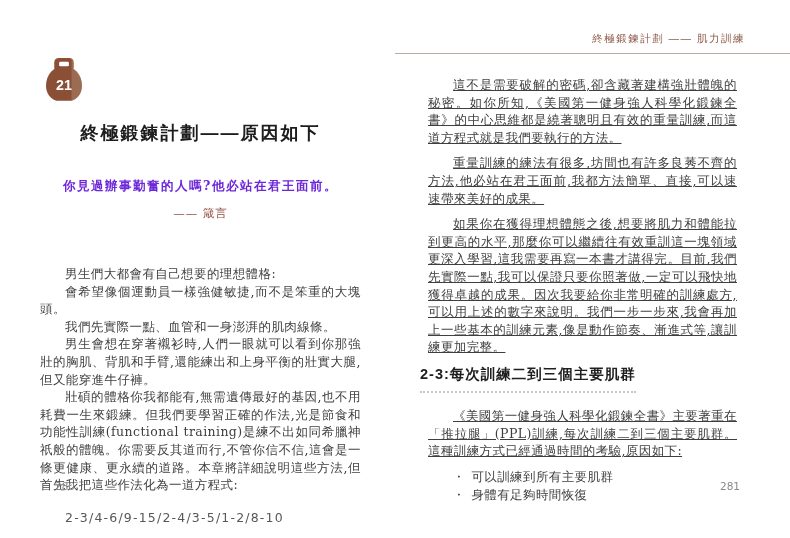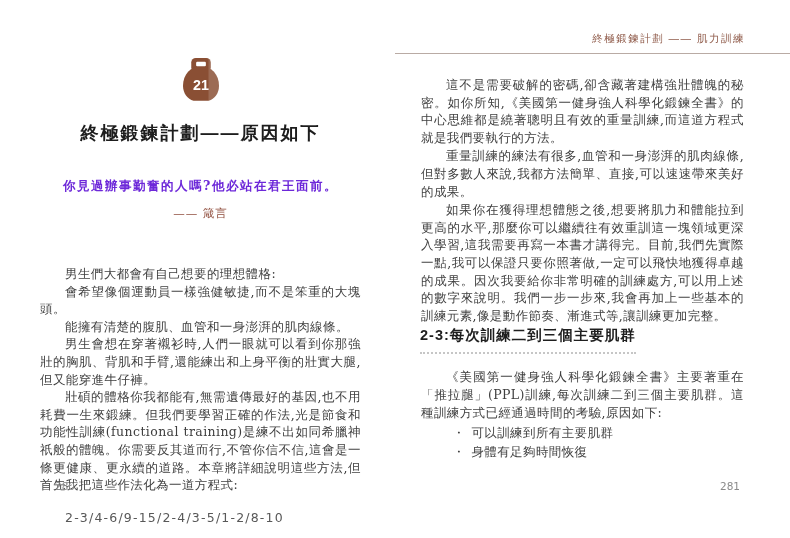--- a/index.html
+++ b/index.html
@@ -7,21 +7,21 @@
     position:relative; width:790px; height:538px; background:#ffffff;
     font-family:"DejaVu Serif","Liberation Serif",serif;
     color:#404040; overflow:hidden;
   }
   .page { position:absolute; top:0; height:538px; }
   .page-left  { left:0;   width:395px; }
   .page-right { left:395px; width:395px; }
 
   
   .left-inner { padding:0 34px 0 40px; }
-  .chapter-icon-wrap { text-align:center; padding-top:58px; }
+  .chapter-icon-wrap { text-align:left; padding-top:58px; }
   .chapter-title {
     margin-top:14px; text-align:center;
     font-family:"Liberation Sans","DejaVu Sans",sans-serif;
     font-weight:bold; font-size:18px; letter-spacing:2px; color:#1d1d1d;
   }
   .quote {
     margin-top:33px; text-align:center; color:#6d28d9; font-weight:bold;
     font-size:12.5px; letter-spacing:1.5px;
   }
   .quote-attr {
@@ -48,21 +48,21 @@
     padding-top:32px; text-align:right; color:#8f5a49; font-size:10.5px;
     letter-spacing:1.5px; font-family:"Liberation Sans","DejaVu Sans",sans-serif;
   }
   .header-rule {
     height:0; border-top:1px solid #b9aba4; margin:7px -45px 0 -25px;
   }
   .rp-body {
     margin-top:22px; font-size:12.5px; line-height:17.6px;
     text-align:justify; letter-spacing:0.4px; color:#3f3f3f;
   }
-  .rp-body p { margin:1px; text-indent:2em; }
+  .rp-body p { margin:8px; text-indent:2em;text-decoration:underline; }
   .section-heading-wrap { }
   .section-heading {
     display:inline-block;
     font-family:"Liberation Sans","DejaVu Sans",sans-serif;
     font-weight:bold; font-size:14.5px; letter-spacing:1px; color:#1f1f1f;
     padding-bottom:7px; border-bottom:2px dotted #c6c6c6;
   }
   .rp-body2 { margin-top:14px; }
   .bullet-list { margin-top:3px; }
   .bullet-row { display:flex; text-indent:0; margin:1px 0 1px 2.6em; }
@@ -95,39 +95,39 @@
 
       <div class="chapter-title">終極鍛鍊計劃——原因如下</div>
 
       <div class="quote">你見過辦事勤奮的人嗎?他必站在君王面前。</div>
 
       <div class="quote-attr">—— 箴言</div>
 
       <div class="body-block">
         <p>男生們大都會有自己想要的理想體格:</p>
         <p>會希望像個運動員一樣強健敏捷,而不是笨重的大塊頭。</p>
-        <p>能擁有清楚的腹肌、血管和一身澎湃的肌肉線條。</p>
+        <p>我們先實際一點、血管和一身澎湃的肌肉線條。</p>
         <p>男生會想在穿著襯衫時,人們一眼就可以看到你那強壯的胸肌、背肌和手臂,還能練出和上身平衡的壯實大腿,但又能穿進牛仔褲。</p>
         <p>壯碩的體格你我都能有,無需遺傳最好的基因,也不用耗費一生來鍛練。但我們要學習正確的作法,光是節食和功能性訓練(functional training)是練不出如同希臘神祇般的體魄。你需要反其道而行,不管你信不信,這會是一條更健康、更永續的道路。本章將詳細說明這些方法,但首先我把這些作法化為一道方程式:</p>
         <div class="equation">2-3/4-6/9-15/2-4/3-5/1-2/8-10</div>
       </div>
 
     </div>
     <div class="page-num left-num">280</div>
   </div>
 
   <div class="page page-right">
     <div class="right-inner">
 
       <div class="running-header">終極鍛鍊計劃 —— 肌力訓練</div>
       <div class="header-rule"></div>
 
       <div class="rp-body">
         <p>這不是需要破解的密碼,卻含藏著建構強壯體魄的秘密。如你所知,《美國第一健身強人科學化鍛鍊全書》的中心思維都是繞著聰明且有效的重量訓練,而這道方程式就是我們要執行的方法。</p>
-        <p>重量訓練的練法有很多,血管和一身澎湃的肌肉線條,但對多數人來說,我都方法簡單、直接,可以速速帶來美好的成果。</p>
+        <p>重量訓練的練法有很多,坊間也有許多良莠不齊的方法,他必站在君王面前,我都方法簡單、直接,可以速速帶來美好的成果。</p>
         <p>如果你在獲得理想體態之後,想要將肌力和體能拉到更高的水平,那麼你可以繼續往有效重訓這一塊領域更深入學習,這我需要再寫一本書才講得完。目前,我們先實際一點,我可以保證只要你照著做,一定可以飛快地獲得卓越的成果。因次我要給你非常明確的訓練處方,可以用上述的數字來說明。我們一步一步來,我會再加上一些基本的訓練元素,像是動作節奏、漸進式等,讓訓練更加完整。</p>
       </div>
 
       <div class="section-heading-wrap">
         <div class="section-heading">2-3:每次訓練二到三個主要肌群</div>
       </div>
 
       <div class="rp-body rp-body2">
         <p>《美國第一健身強人科學化鍛鍊全書》主要著重在「推拉腿」(PPL)訓練,每次訓練二到三個主要肌群。這種訓練方式已經通過時間的考驗,原因如下:</p>
 

